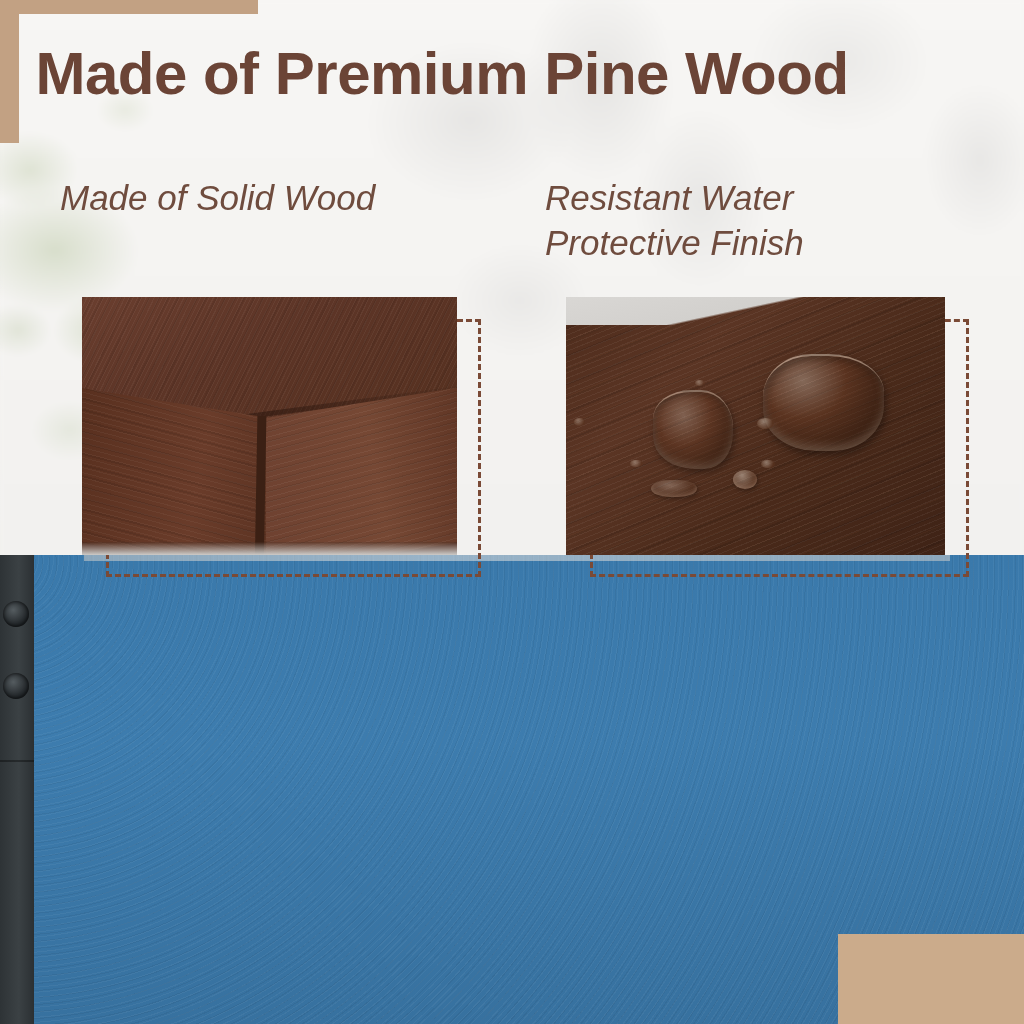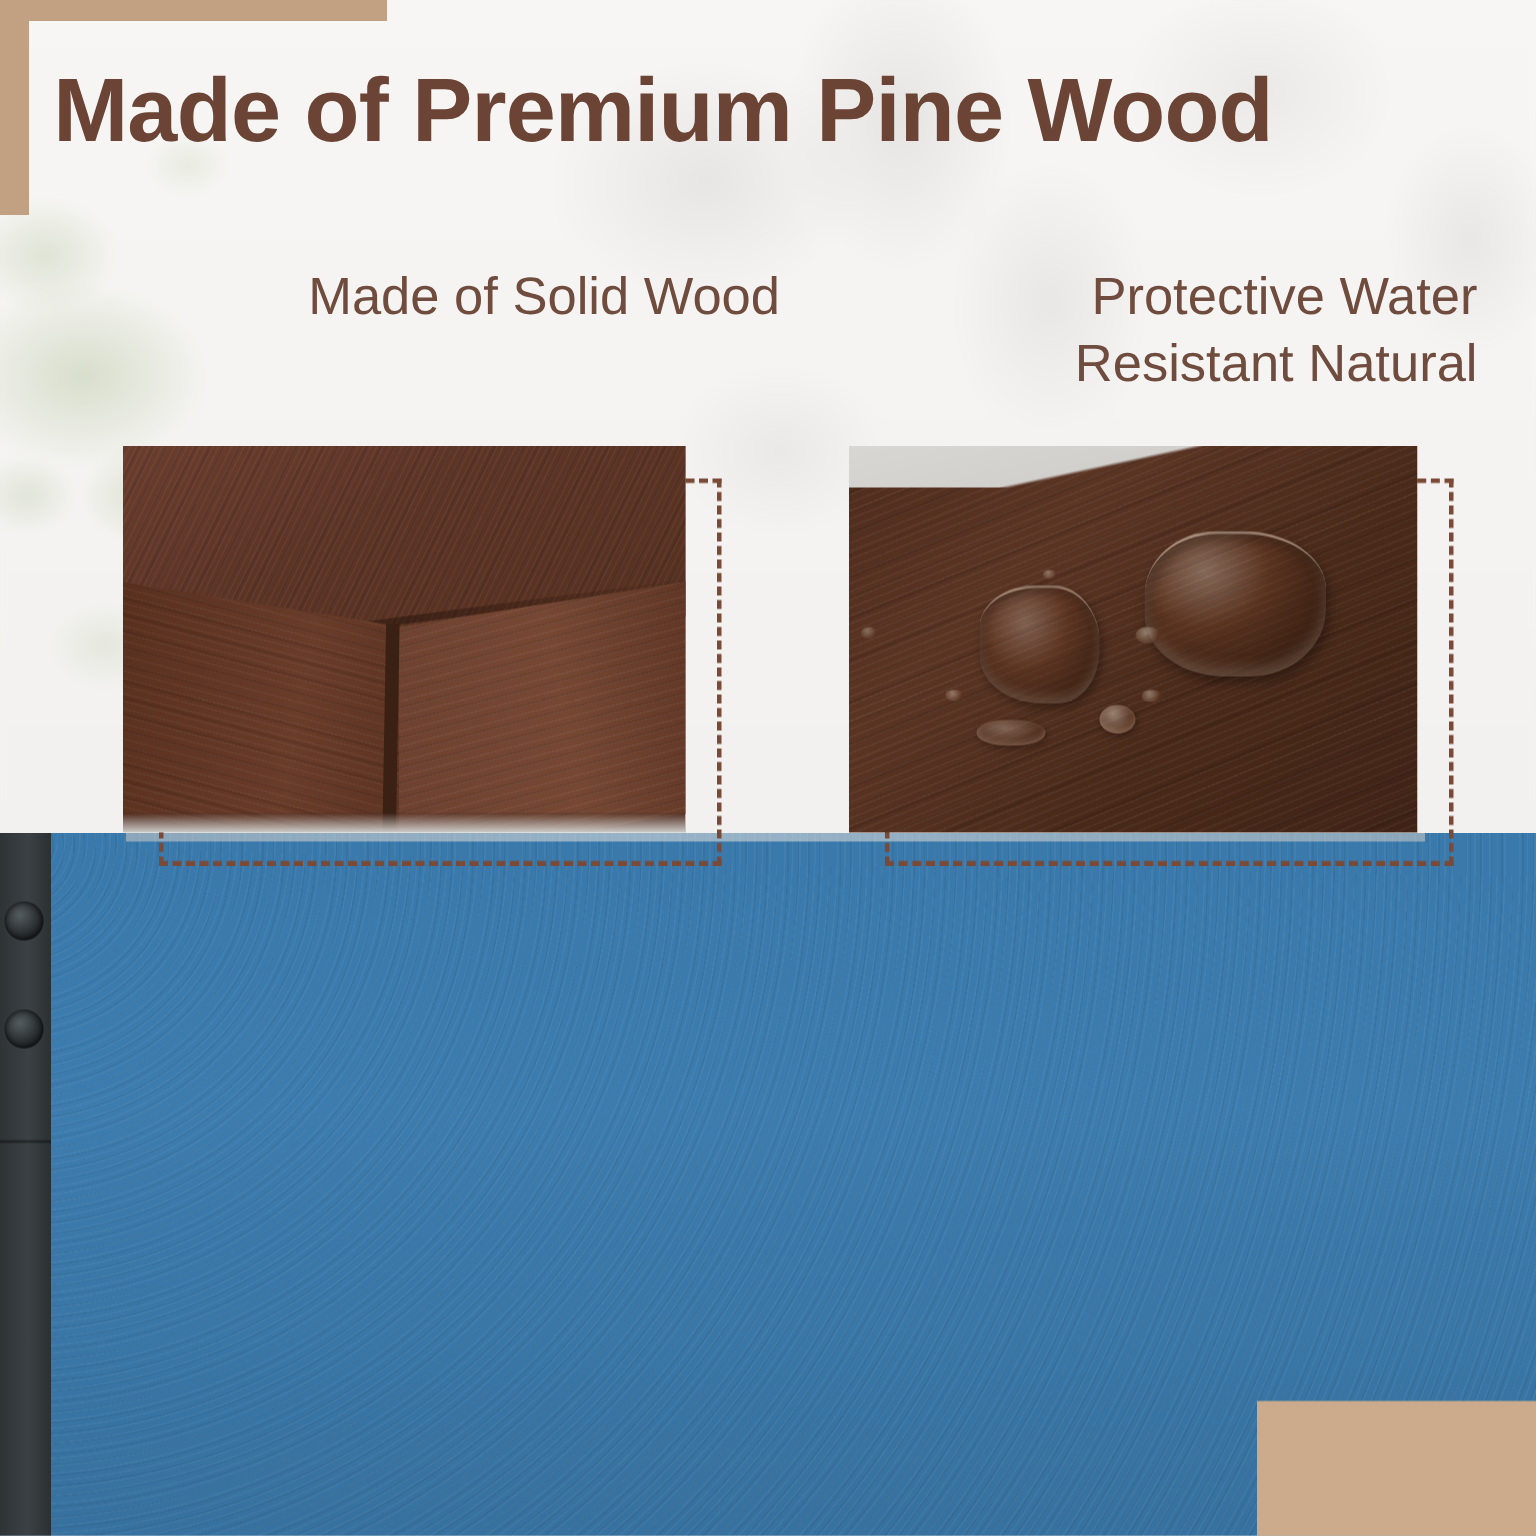--- a/index.html
+++ b/index.html
@@ -40,21 +40,21 @@
   .corner-br{position:absolute;right:0;bottom:0;width:186px;height:90px;background:#cbab8b;}
 
   
   .title{
     position:absolute;left:0;top:42px;width:884px;text-align:center;
     font-size:60px;font-weight:700;color:#6b4436;letter-spacing:-.5px;
     line-height:1.05;white-space:nowrap;
   }
   .subcol{
     position:absolute;top:176px;font-size:35px;color:#6f4c3e;
-    line-height:1.28;text-align:right;font-weight:400;
+    line-height:1.28;text-align:left;font-weight:400;font-style:italic;
   }
   .subcol.left{left:60px;width:460px;}
   .subcol.right{left:545px;width:440px;}
   .subcol .ln{display:block;}
 
   
   .panel{position:absolute;}
   .panel .dash{
     position:absolute;left:24px;top:22px;width:100%;height:100%;
     border:3px dashed #7a4a36;box-sizing:border-box;z-index:1;
@@ -191,22 +191,22 @@
     <div class="corner-h"></div>
     <div class="corner-v"></div>
 
     <div class="title">Made of Premium Pine Wood</div>
 
     <div class="subcol left">
       <span class="ln">Made of Solid Wood</span>
     </div>
 
     <div class="subcol right">
-      <span class="ln">Protective Water</span>
-      <span class="ln">Resistant Natural</span>
+      <span class="ln">Resistant Water</span>
+      <span class="ln">Protective Finish</span>
     </div>
 
     <div class="panel" style="left:82px;top:297px;width:375px;height:258px;">
       <div class="dash"></div>
       <div class="photo">
         <div class="woodcorner">
           <div class="wc-sky"></div>
           <div class="wc-top"></div>
           <div class="wc-seam"></div>
           <div class="wc-left"></div>

